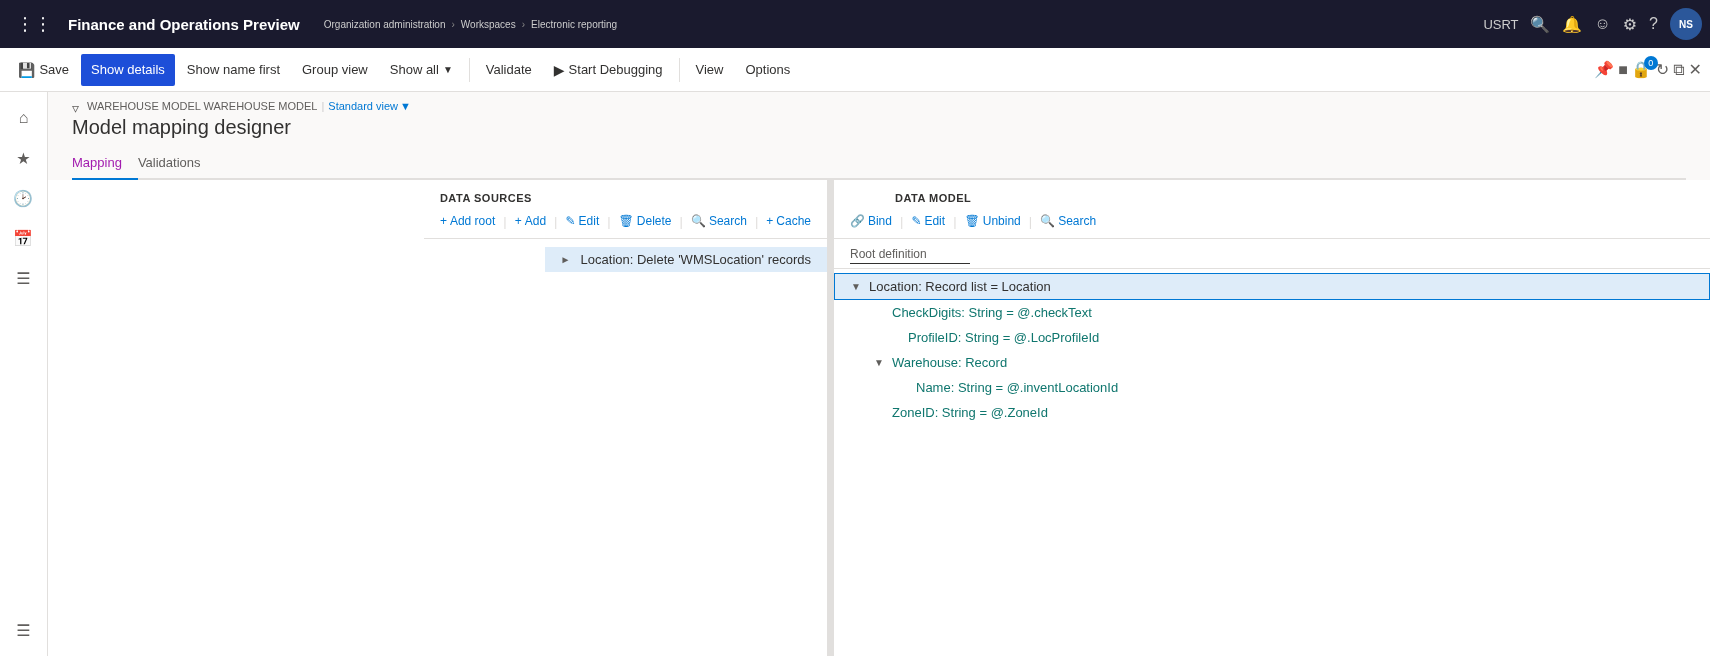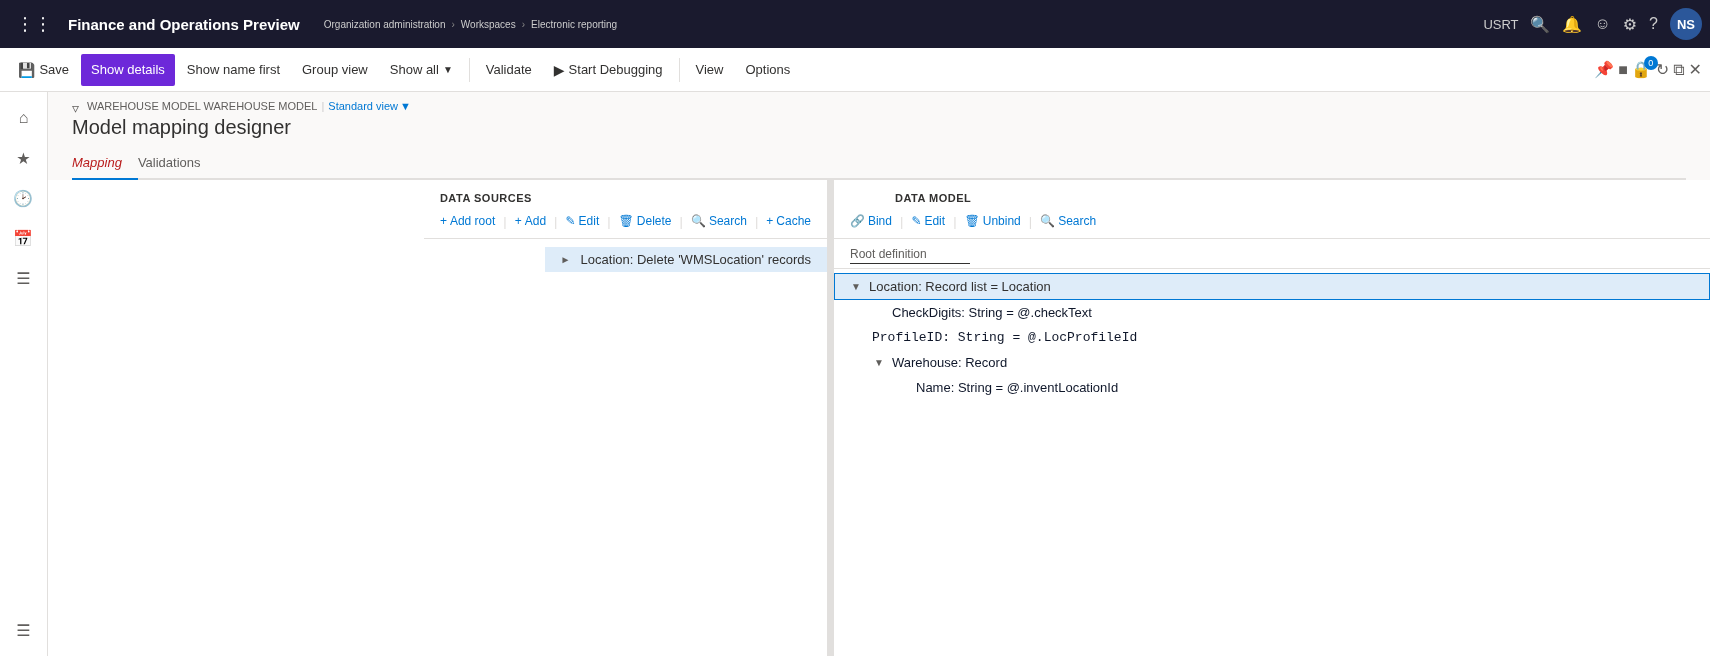--- a/index.html
+++ b/index.html
@@ -9,30 +9,30 @@
     .top-bar {
       display: flex; align-items: center; background: #1a1a2e; height: 48px; padding: 0 8px; color: #fff; gap: 8px;
     }
     .top-bar-grid { color: #fff; font-size: 18px; cursor: pointer; padding: 4px 8px; }
     .app-title { font-size: 15px; font-weight: 600; color: #fff; margin-right: 16px; white-space: nowrap; }
     .breadcrumb { display: flex; align-items: center; gap: 6px; color: #ccc; font-size: 10px; flex: 1; }
     .breadcrumb-sep { color: #888; }
     .top-right { display: flex; align-items: center; gap: 12px; margin-left: auto; }
     .top-right-user { color: #ccc; font-size: 13px; }
     .top-right-icon { color: #ccc; font-size: 16px; cursor: pointer; position: relative; }
-    .avatar { width: 32px; height: 32px; border-radius: 50%; background: #2b579a; color: #fff; display: flex; align-items: center; justify-content: center; font-size: 13px; font-weight: 600; }
+    .avatar { width: 32px; height: 32px; border-radius: 50%; background: #2b579a; color: #fff; display: flex; align-items: center; justify-content: center; font-size: 10px; font-weight: 600; }
 
     
     .toolbar {
       display: flex; align-items: center; background: #fff; height: 44px; border-bottom: 1px solid #e1dfdd; padding: 0 8px; gap: 2px;
     }
     .toolbar-btn {
       display: flex; align-items: center; gap: 4px; padding: 4px 10px; border: none; background: transparent; cursor: pointer; font-size: 13px; color: #323130; border-radius: 2px; height: 32px; white-space: nowrap;
     }
-    .toolbar-btn.active { background: #6d28d9; color: #fff; }
+    .toolbar-btn.active { background: #1d4ed8; color: #fff; }
     .toolbar-btn .btn-icon { font-size: 14px; }
     .toolbar-sep { width: 1px; height: 24px; background: #e1dfdd; margin: 0 4px; }
     .toolbar-right { margin-left: auto; display: flex; align-items: center; gap: 4px; }
     .dropdown-arrow { font-size: 10px; }
 
     
     .main-layout { display: flex; height: calc(656px - 92px); }
     .left-sidebar { width: 48px; background: #fff; border-right: 1px solid #e1dfdd; display: flex; flex-direction: column; align-items: center; padding-top: 8px; gap: 4px; }
     .sidebar-icon { width: 36px; height: 36px; display: flex; align-items: center; justify-content: center; cursor: pointer; border-radius: 2px; color: #605e5c; font-size: 16px; }
 
@@ -42,21 +42,21 @@
     
     .page-header { padding: 8px 24px 0 24px; background: #faf9f8; }
     .page-breadcrumb { font-size: 11px; color: #605e5c; display: flex; align-items: flex-start; gap: 4px; margin-bottom: 4px; }
     .breadcrumb-pipe { color: #ccc; }
     .standard-view-btn { color: #0078d4; cursor: pointer; font-size: 11px; display: flex; align-items: center; gap: 2px; }
     .page-title { font-size: 20px; font-weight: 300; color: #323130; margin-bottom: 8px; }
 
     
     .page-tabs { display: flex; gap: 0; border-bottom: 2px solid #e1dfdd; margin-bottom: 0; }
     .page-tab { padding: 8px 16px 8px 0; cursor: pointer; color: #605e5c; font-size: 13px; border-bottom: 2px solid transparent; margin-bottom: -2px; }
-    .page-tab.active { color: #b91c1c; border-bottom: 2px solid #0078d4; font-weight: 500; font-style: italic; }
+    .page-tab.active { color: #a21caf; border-bottom: 2px solid #0078d4; font-weight: 500; }
 
     
     .split-pane { display: flex; flex: 1; overflow: hidden; }
     .left-pane { width: 780px; background: #fff; border-right: 1px solid #e1dfdd; display: flex; flex-direction: column; align-items: flex-end; }
     .right-pane { flex: 1; background: #fff; display: flex; flex-direction: column; }
 
     
     .pane-header { padding: 12px 16px 8px 16px; border-bottom: 1px solid #e1dfdd; }
     .pane-title { font-size: 11px; font-weight: 600; color: #323130; letter-spacing: 0.5px; margin-bottom: 8px; }
     .pane-actions { display: flex; align-items: center; gap: 8px; }
@@ -74,21 +74,21 @@
     
     .right-pane-header { padding: 12px 16px 8px 16px; border-bottom: 1px solid #e1dfdd; }
     .right-pane-title { font-size: 11px; font-weight: 600; color: #323130; letter-spacing: 0.5px; margin-bottom: 8px; padding-left: 45px; }
     .right-pane-actions { display: flex; align-items: center; gap: 8px; }
     .root-def-label { padding: 8px 16px 4px 16px; font-size: 12px; color: #605e5c; border-bottom: 1px solid #e1dfdd; }
     .model-tree { flex: 1; overflow: auto; padding: 4px 0; }
     .model-item { display: flex; align-items: center; padding: 5px 16px; cursor: pointer; }
     .model-item.selected { background: #deecf9; border: 1px solid #0078d4; }
     .model-item.selected .model-label { color: #323130; }
     .model-chevron { width: 16px; font-size: 10px; color: #605e5c; margin-right: 2px; }
-    .model-label { font-size: 13px; color: #0f172a; }
+    .model-label { font-size: 13px; color: #0f766e; }
 
     
     .resizer { width: 6px; background: #e1dfdd; cursor: col-resize; }
   </style>
 </head>
 <body>
 
 <div class="top-bar">
   <span class="top-bar-grid">⋮⋮</span>
   <span class="app-title">Finance and Operations Preview</span>
@@ -273,34 +273,38 @@
             <span class="model-chevron">▼</span>
             <span class="model-label">Location: Record list = Location</span>
           </div>
 
           <div class="model-item" style="padding-left:40px;">
             <span class="model-chevron"></span>
             <span class="model-label">CheckDigits: String = @.checkText</span>
           </div>
 
 
-          <div class="model-item" style="padding-left:20px;font-family:Liberation Mono, monospace;">
+          <div class="model-item" style="padding-left:56px;">
             <span class="model-chevron"></span>
             <span class="model-label">ProfileID: String = @.LocProfileId</span>
           </div>
 
           <div class="model-item" style="padding-left:40px;">
             <span class="model-chevron">▼</span>
             <span class="model-label">Warehouse: Record</span>
           </div>
 
           <div class="model-item" style="padding-left:64px;">
             <span class="model-chevron"></span>
             <span class="model-label">Name: String = @.inventLocationId</span>
           </div>
 
+          <div class="model-item" style="padding-left:40px;">
+            <span class="model-chevron"></span>
+            <span class="model-label">ZoneID: String = @.ZoneId</span>
+          </div>
 
         </div>
       </div>
 
     </div>
   </div>
 </div>
 
 </body></html>

